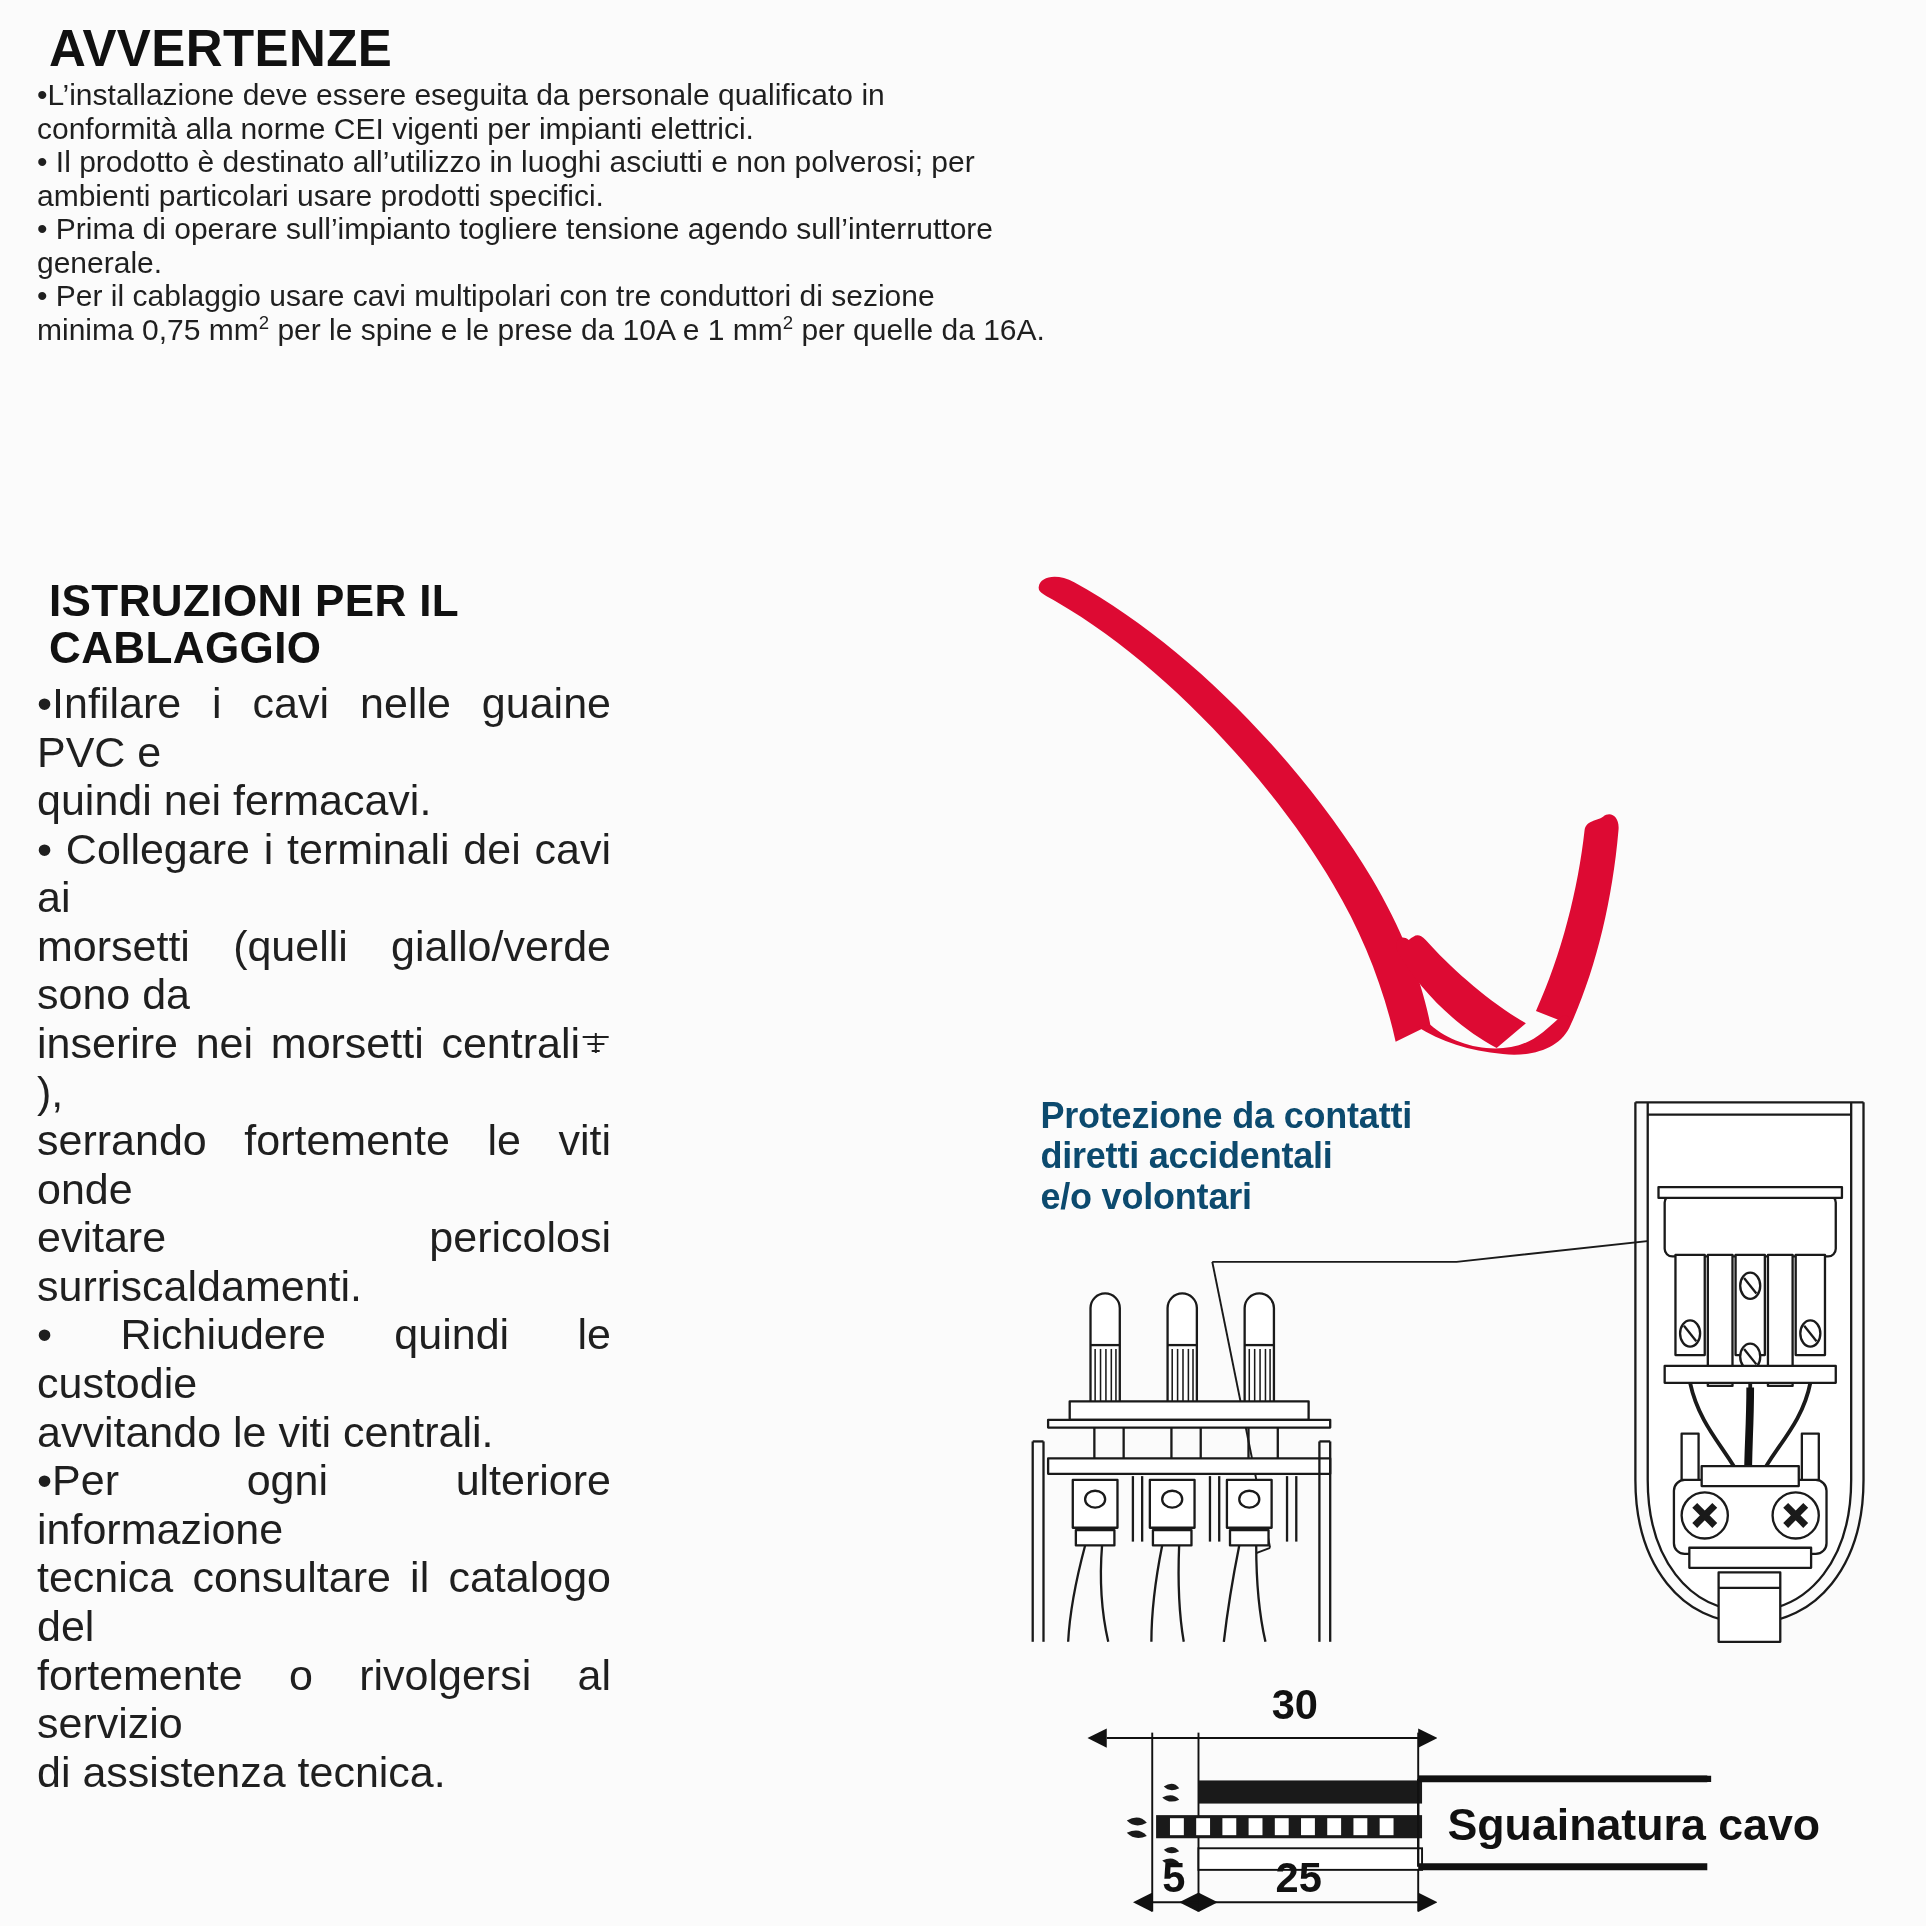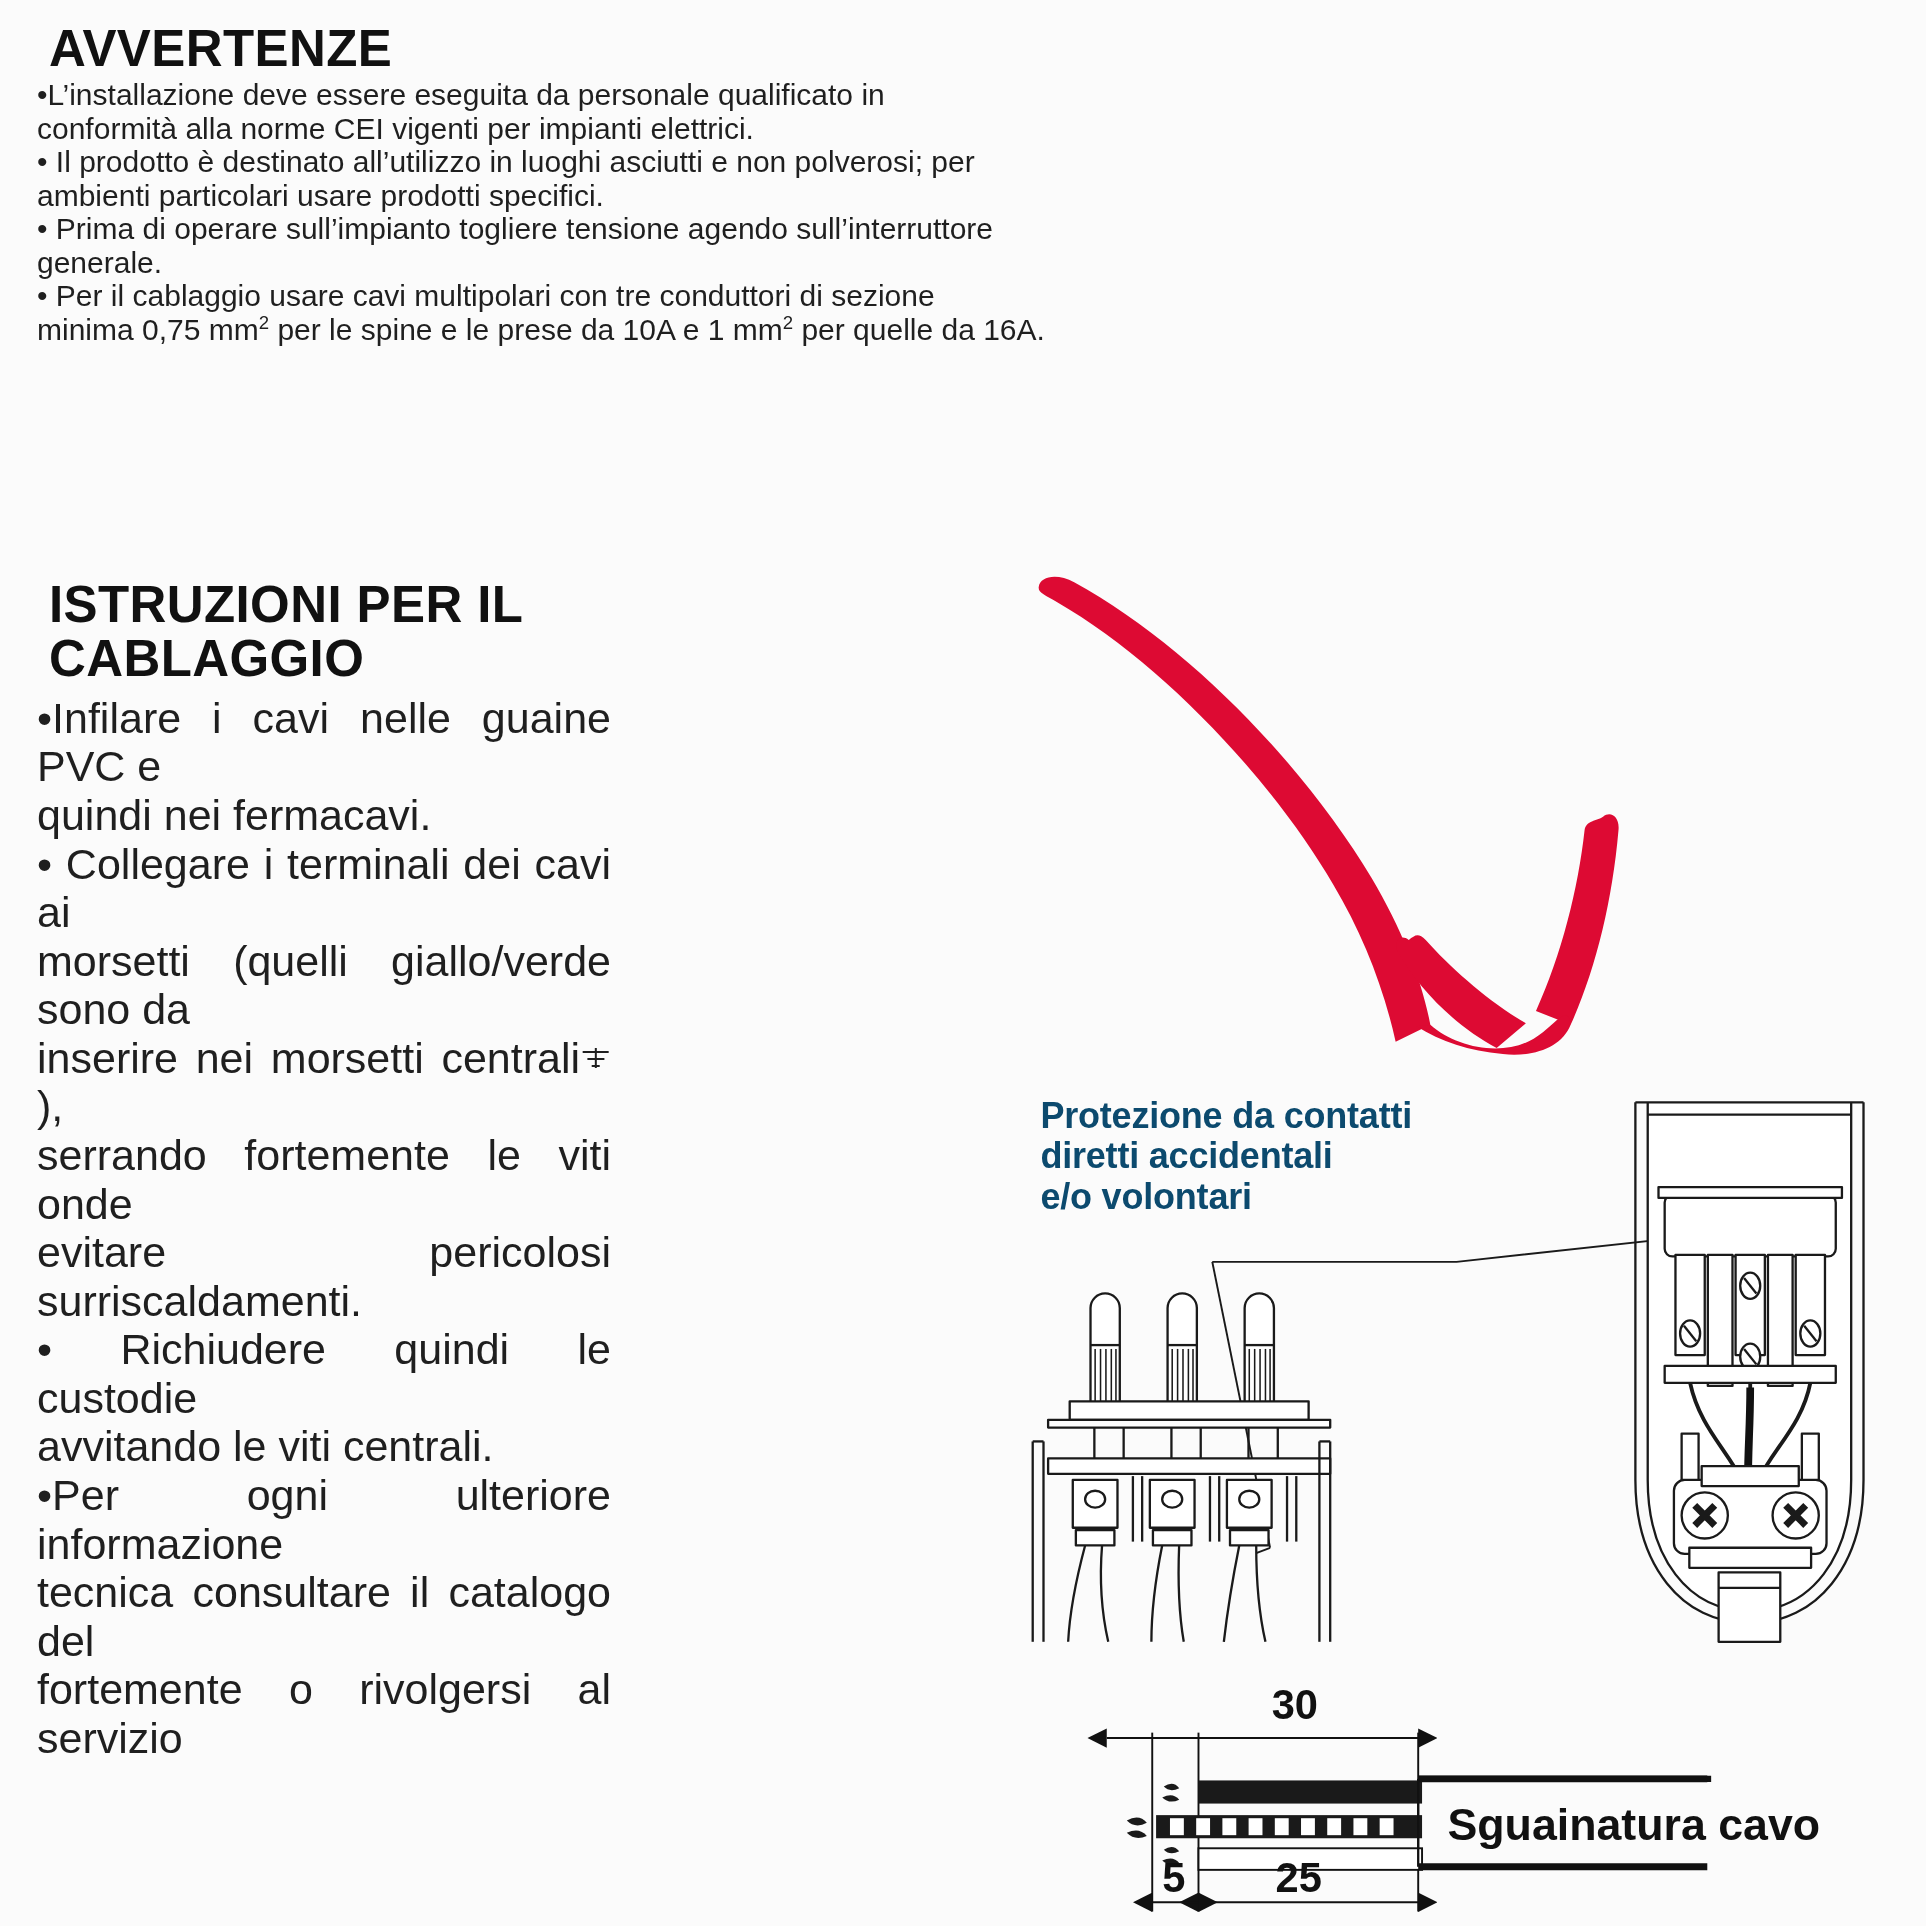--- a/index.html
+++ b/index.html
@@ -61,21 +61,21 @@
   .bullet-line { display: block; }
   .bullet-line::first-line { }
 
   
   #istruzioni-block {
     left: 37px;
     top: 566px;
     width: 574px;
   }
   #istruzioni-block h1.sec-title {
-    font-size: 51px;
+    font-size: 44px;
     line-height: 1.06;
     margin-bottom: 7.7px;
   }
   #istruzioni-block .para {
     font-size: 43px;
     line-height: 1.13;
   }
 
   .sup { font-size: 0.62em; vertical-align: super; }
 
@@ -195,20 +195,21 @@
 
   <p class="para">
     <span class="bullet-line">•  Richiudere quindi le custodie</span>
     <span class="bullet-line">avvitando le viti centrali.</span>
   </p>
 
   <p class="para">
     <span class="bullet-line">•Per ogni ulteriore informazione</span>
     <span class="bullet-line">tecnica consultare il catalogo del</span>
     <span class="bullet-line">fortemente o rivolgersi al servizio</span>
+    <span class="bullet-line">di assistenza tecnica.</span>
   </p>
 </section>
 
 <svg id="red-arrow" viewBox="0 0 860 660">
   <g fill="#dd0a33">
     <path d="M58,62 C60,48 82,44 104,56 C250,136 400,290 490,440 C530,508 555,572 566,630
              L521,652 C505,580 478,512 440,448 C358,308 214,158 82,82 C66,72 57,70 58,62 Z"></path>
     <path d="M790,360 C800,352 812,360 810,378 C802,470 780,560 748,630
              L703,612 C736,540 758,452 766,378 C768,364 782,366 790,360 Z"></path>
     <path d="M538,520 C528,512 518,520 523,534 C552,586 602,634 652,660

